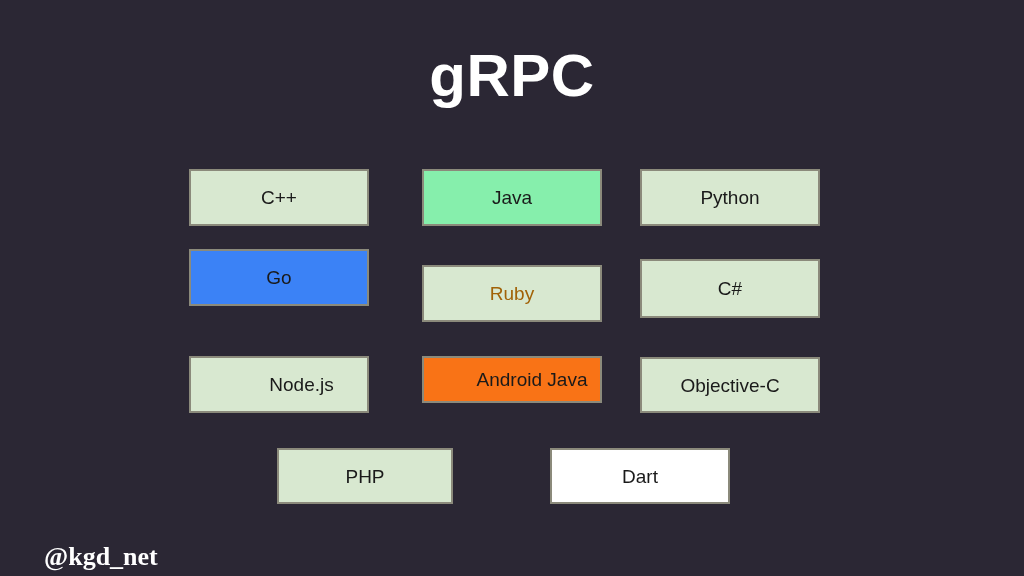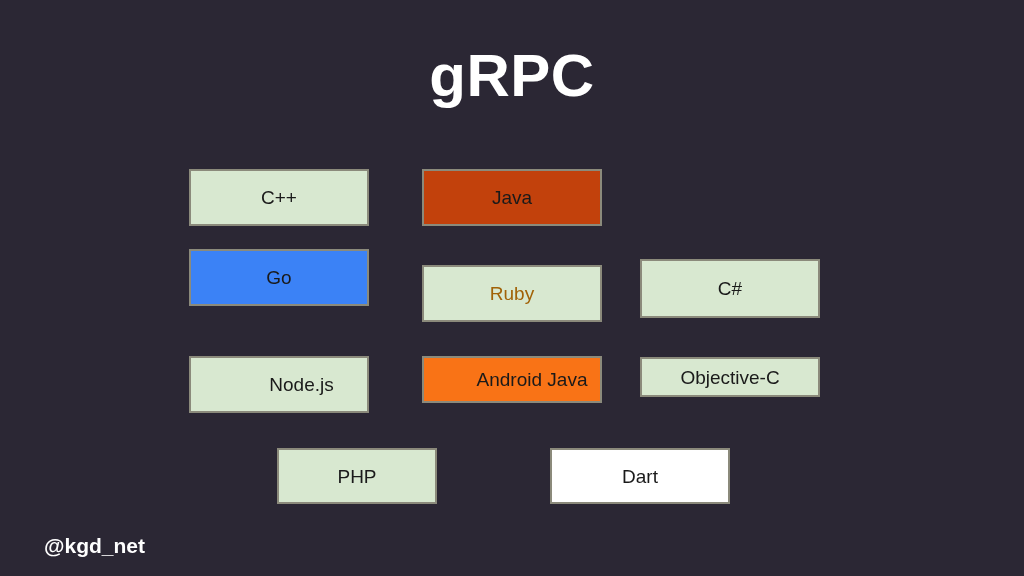--- a/index.html
+++ b/index.html
@@ -51,67 +51,71 @@
   }
   .lang-box span {
     color: #1a1a1a;
     font-size: 19px;
     font-weight: normal;
     line-height: 1;
     white-space: nowrap;
   }
   .footer-handle {
     position: absolute;
-    bottom: 20px;
+    bottom: 6px;
     color: #ffffff;
-    font-size: 21px;
+    font-size: 26px;
     font-weight: bold;
     line-height: 1;
     white-space: nowrap;
+    font-family: Liberation Serif, serif;
   }
   #footer-left {
     left: 44px;
   }
   #footer-right {
     right: 44px;
   }
 </style>
 </head>
 <body style="background: rgb(43, 39, 52);">
 
 <div id="slide" style="background: rgb(43, 39, 52);">
 
   <div id="slide-title" style="color: rgb(255, 255, 255);">gRPC</div>
 
   <div class="lang-grid">
       <div class="lang-box" style="left: 189px; top: 169px; width: 180px; height: 57px; background: rgb(216, 232, 208); border-color: rgb(139, 138, 123);">
         <span style="color: rgb(26, 26, 26);">C++</span>
       </div>
-      <div class="lang-box" style="left: 422px; top: 169px; width: 180px; height: 57px; background: #c2410c; border-color: rgb(139, 138, 123);">
+      <div class="lang-box" style="left: 422px; top: 169px; width: 180px; height: 57px; background: #86efac; border-color: rgb(139, 138, 123);">
         <span style="color: rgb(26, 26, 26);">Java</span>
+      </div>
+      <div class="lang-box" style="left: 640px; top: 169px; width: 180px; height: 57px; background: rgb(216, 232, 208); border-color: rgb(139, 138, 123);">
+        <span style="color: rgb(26, 26, 26);">Python</span>
       </div>
       <div class="lang-box" style="left: 189px; top: 249px; width: 180px; height: 57px; background: #3b82f6; border-color: rgb(139, 138, 123);">
         <span style="color: rgb(26, 26, 26);">Go</span>
       </div>
       <div class="lang-box" style="left: 422px; top: 265px; width: 180px; height: 57px; background: rgb(216, 232, 208); border-color: rgb(139, 138, 123);">
         <span style="color: #a16207;">Ruby</span>
       </div>
       <div class="lang-box" style="left: 640px; top: 259px; width: 180px; height: 59px; background: rgb(216, 232, 208); border-color: rgb(139, 138, 123);">
         <span style="color: rgb(26, 26, 26);">C#</span>
       </div>
       <div class="lang-box" style="left: 189px; top: 356px; width: 180px; height: 57px; background: rgb(216, 232, 208); border-color: rgb(139, 138, 123); padding-left: 45px;">
         <span style="color: rgb(26, 26, 26);">Node.js</span>
       </div>
       <div class="lang-box" style="left: 422px; top: 356px; width: 180px; height: 47px; background: #f97316; border-color: rgb(139, 138, 123); padding-left: 40px;">
         <span style="color: rgb(26, 26, 26);">Android Java</span>
       </div>
-      <div class="lang-box" style="left: 640px; top: 357px; width: 180px; height: 40px; background: rgb(216, 232, 208); border-color: rgb(139, 138, 123); align-items: center;">
+      <div class="lang-box" style="left: 640px; top: 357px; width: 180px; height: 56px; background: rgb(216, 232, 208); border-color: rgb(139, 138, 123); align-items: center;">
         <span style="color: rgb(26, 26, 26);">Objective-C</span>
       </div>
-      <div class="lang-box" style="left: 277px; top: 448px; width: 160px; height: 56px; background: rgb(216, 232, 208); border-color: rgb(139, 138, 123);">
+      <div class="lang-box" style="left: 277px; top: 448px; width: 176px; height: 56px; background: rgb(216, 232, 208); border-color: rgb(139, 138, 123);">
         <span style="color: rgb(26, 26, 26);">PHP</span>
       </div>
       <div class="lang-box" style="left: 550px; top: 448px; width: 180px; height: 56px; background: #ffffff; border-color: rgb(139, 138, 123);">
         <span style="color: rgb(26, 26, 26);">Dart</span>
       </div>
     </div>
 
   <div class="footer-handle" id="footer-left" style="color: rgb(255, 255, 255);">@kgd_net</div>
 
 

